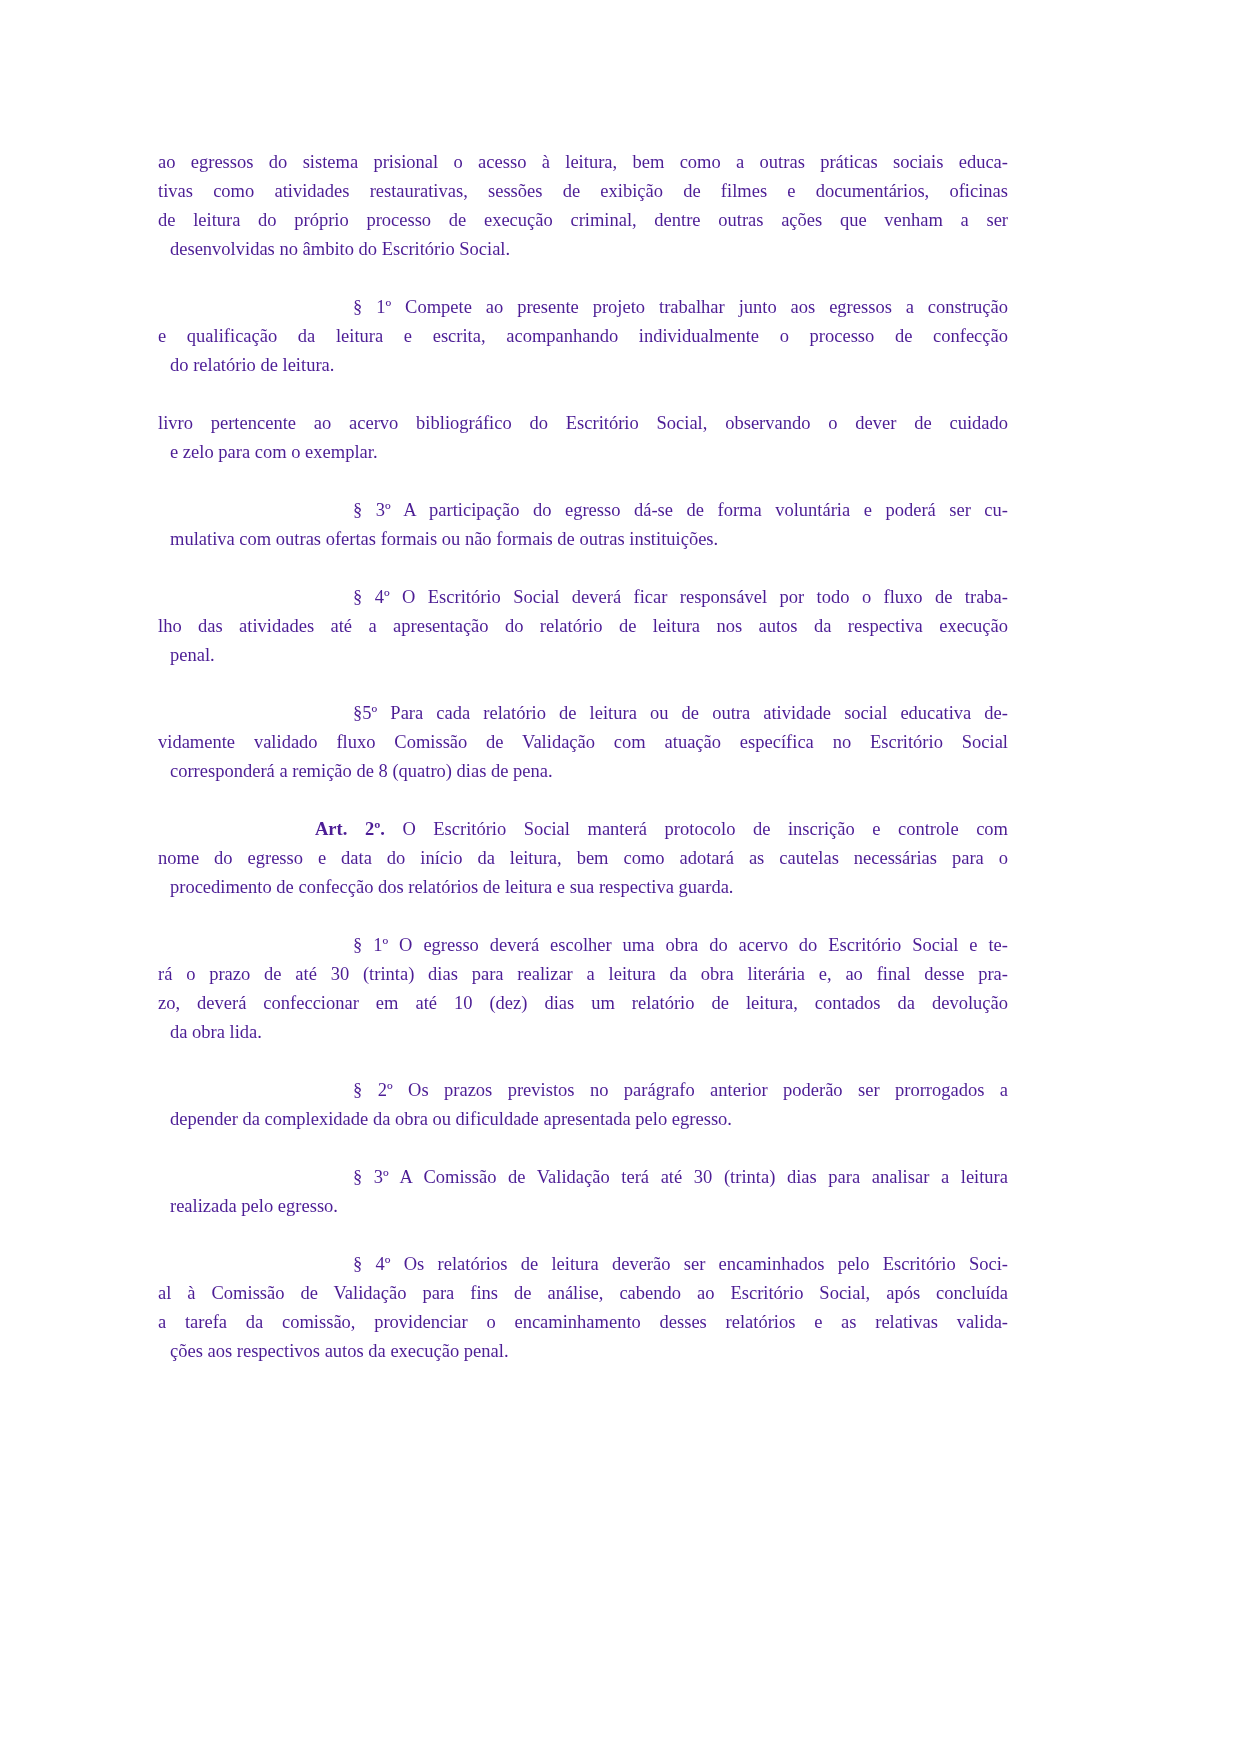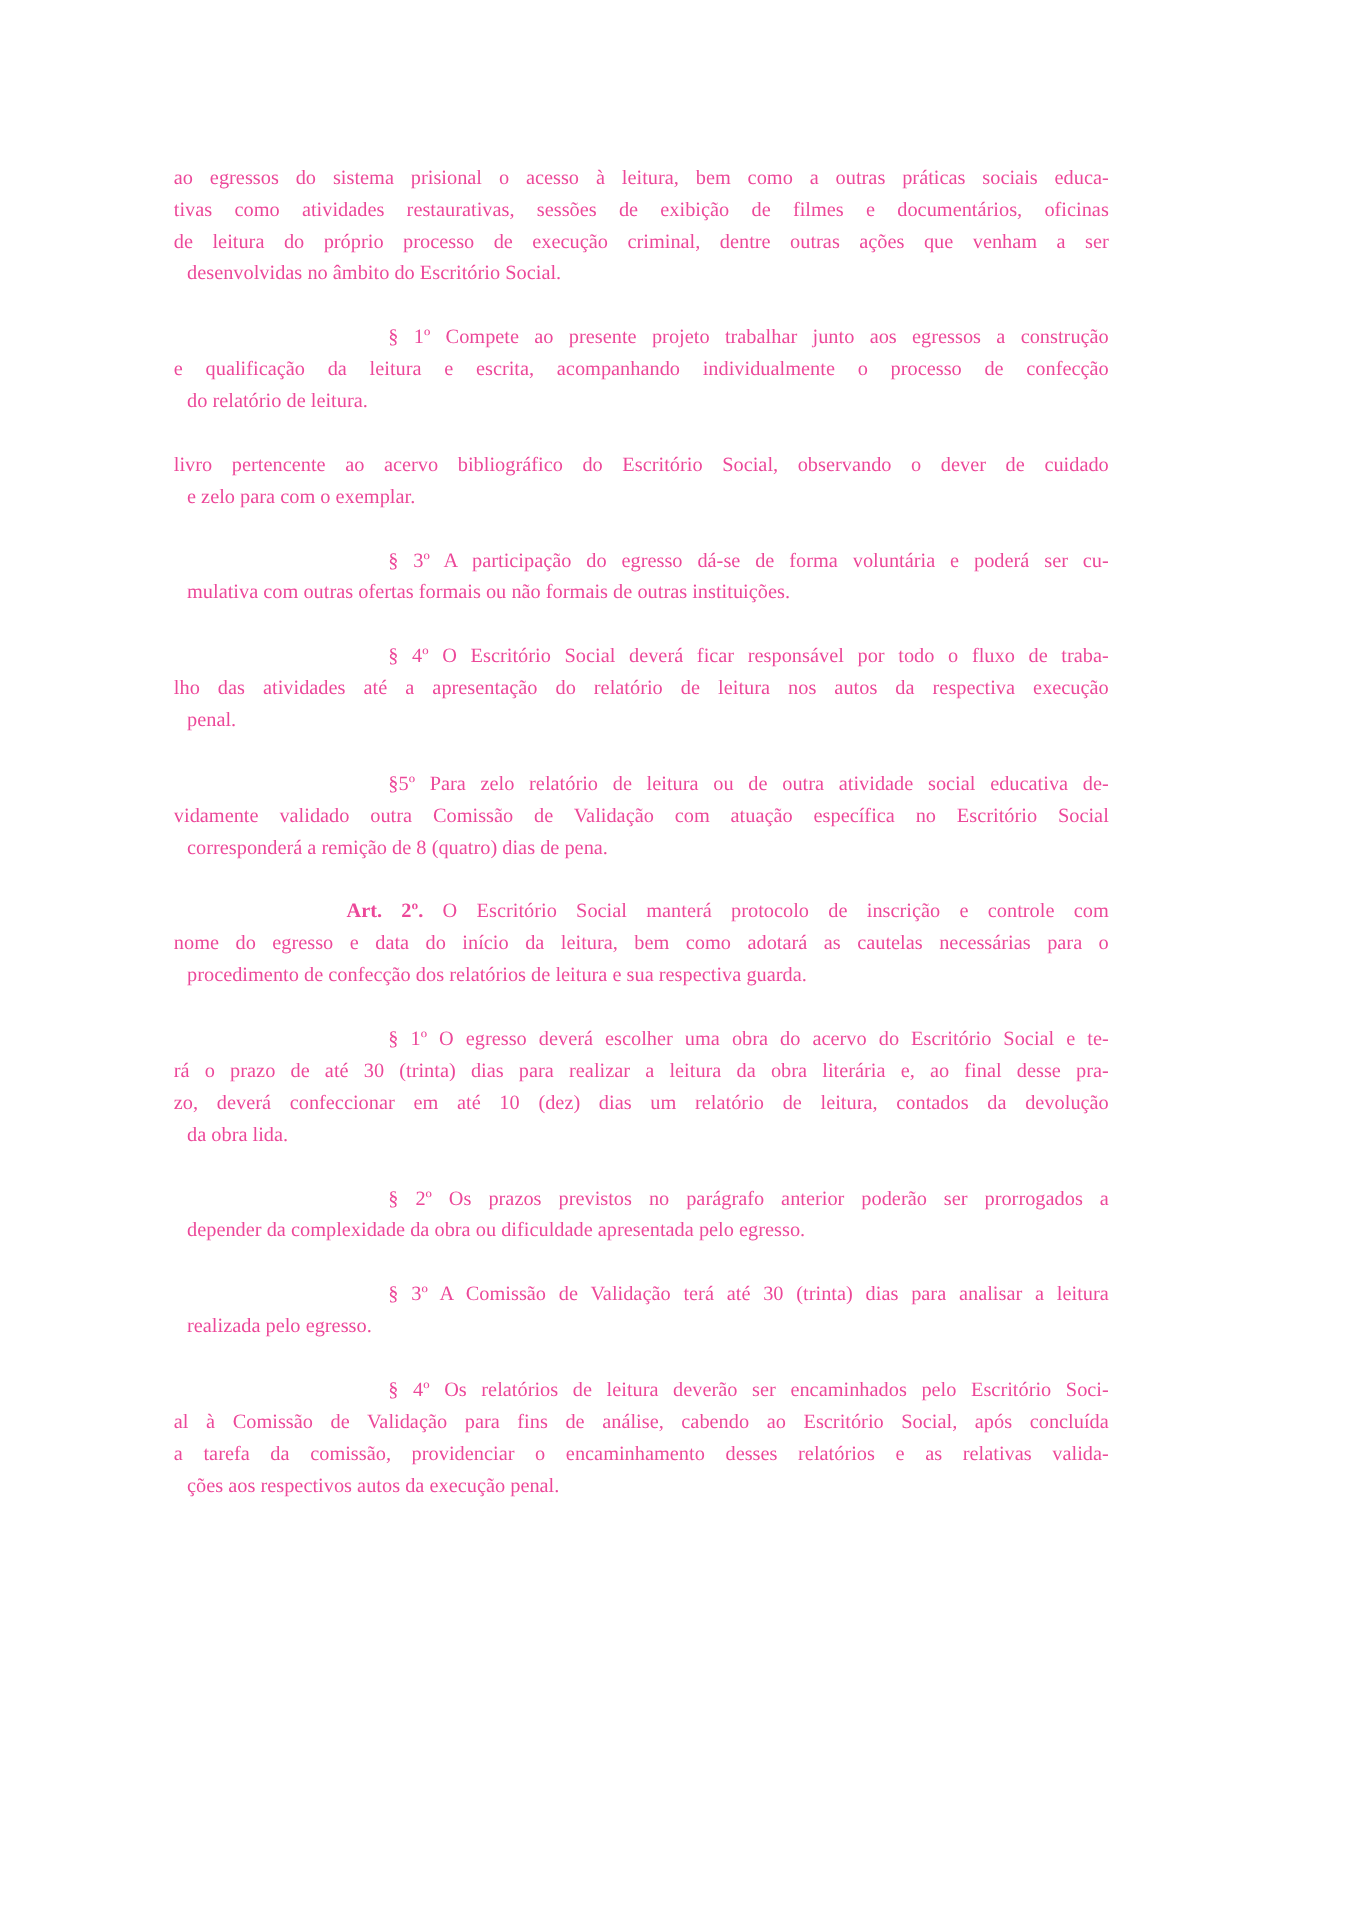--- a/index.html
+++ b/index.html
@@ -7,21 +7,21 @@
     padding: 0;
     background: #ffffff;
   }
   .page {
     position: relative;
     width: 1109px;
     height: 1754px;
     background: #ffffff;
     overflow: hidden;
     font-family: "Liberation Serif", "DejaVu Serif", serif;
-    color: #ec4899;
+    color: #4c1d95;
     text-decoration: underline;
   }
   .text-block {
     position: absolute;
     top: 148px;
     left: 158px;
     width: 850px;
     font-size: 18.5px;
     line-height: 29px;
   }
@@ -71,22 +71,22 @@
       <div class="para indent-deep">
         <div class="line first">§ 3º A participação do egresso dá-se de forma voluntária e poderá ser cu-</div>
         <div class="line last">mulativa com outras ofertas formais ou não formais de outras instituições.</div>
       </div>
       <div class="para indent-deep">
         <div class="line first">§ 4º O Escritório Social deverá ficar responsável por todo o fluxo de traba-</div>
         <div class="line">lho das atividades até a apresentação do relatório de leitura nos autos da respectiva execução</div>
         <div class="line last">penal.</div>
       </div>
       <div class="para indent-deep">
-        <div class="line first">§5º Para zelo relatório de leitura ou de outra atividade social educativa de-</div>
-        <div class="line">vidamente validado outra Comissão de Validação com atuação específica no Escritório Social</div>
+        <div class="line first">§5º Para cada relatório de leitura ou de outra atividade social educativa de-</div>
+        <div class="line">vidamente validado fluxo Comissão de Validação com atuação específica no Escritório Social</div>
         <div class="line last">corresponderá a remição de 8 (quatro) dias de pena.</div>
       </div>
       <div class="para indent-article">
         <div class="line first"><strong>Art. 2º.</strong> O Escritório Social manterá protocolo de inscrição e controle com</div>
         <div class="line">nome do egresso e data do início da leitura, bem como adotará as cautelas necessárias para o</div>
         <div class="line last">procedimento de confecção dos relatórios de leitura e sua respectiva guarda.</div>
       </div>
       <div class="para indent-deep">
         <div class="line first">§ 1º O egresso deverá escolher uma obra do acervo do Escritório Social e te-</div>
         <div class="line">rá o prazo de até 30 (trinta) dias para realizar a leitura da obra literária e, ao final desse pra-</div>

